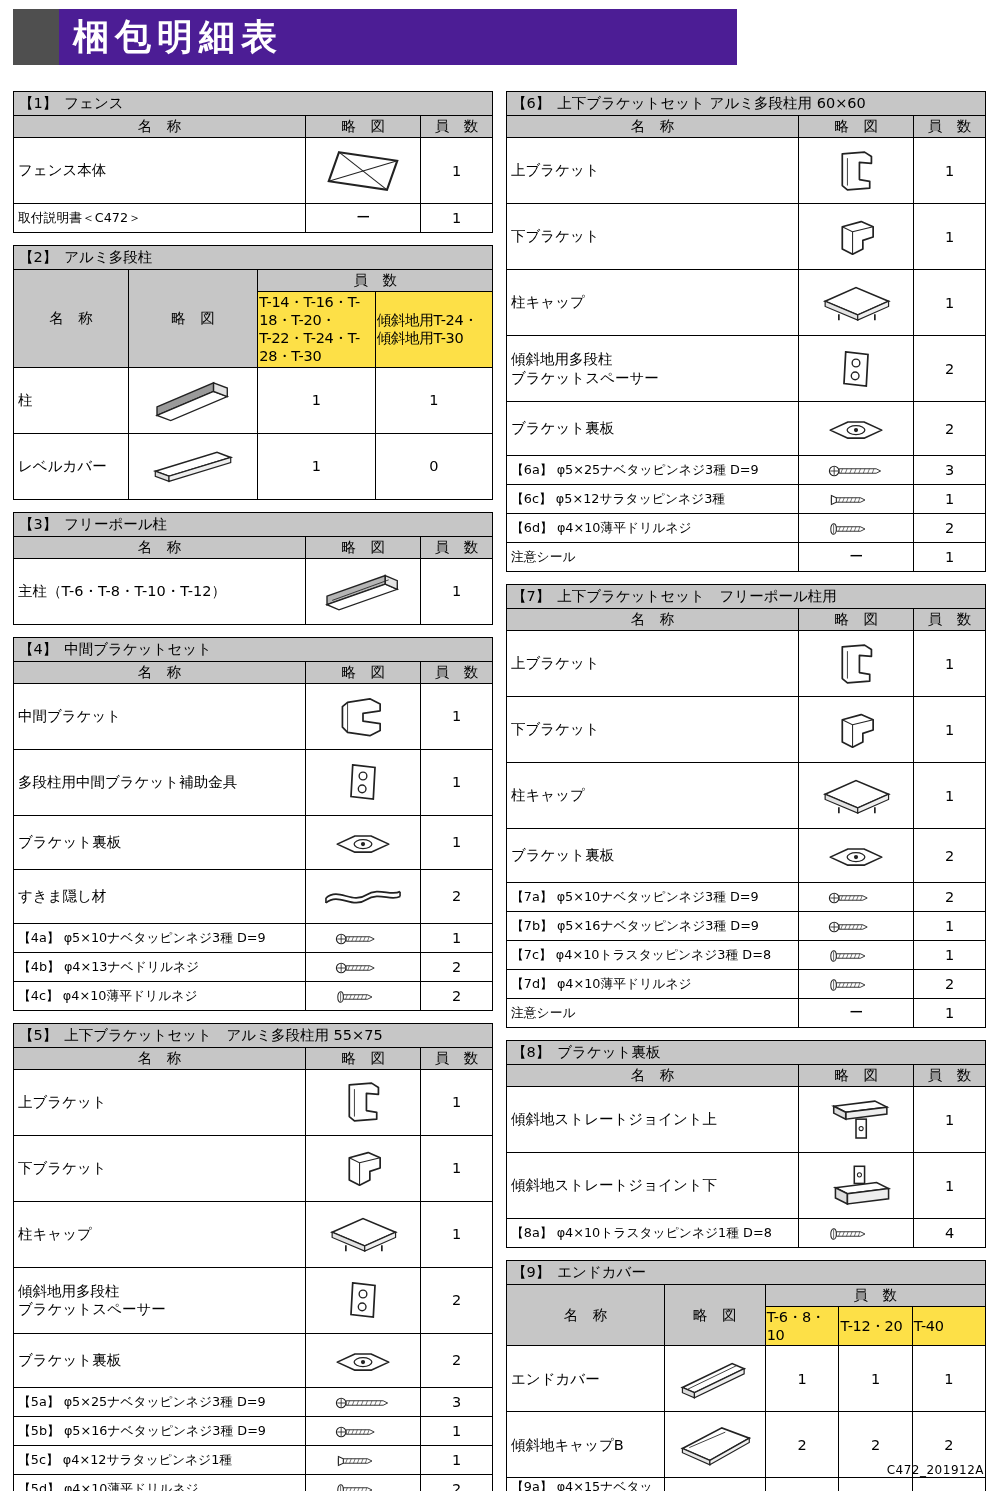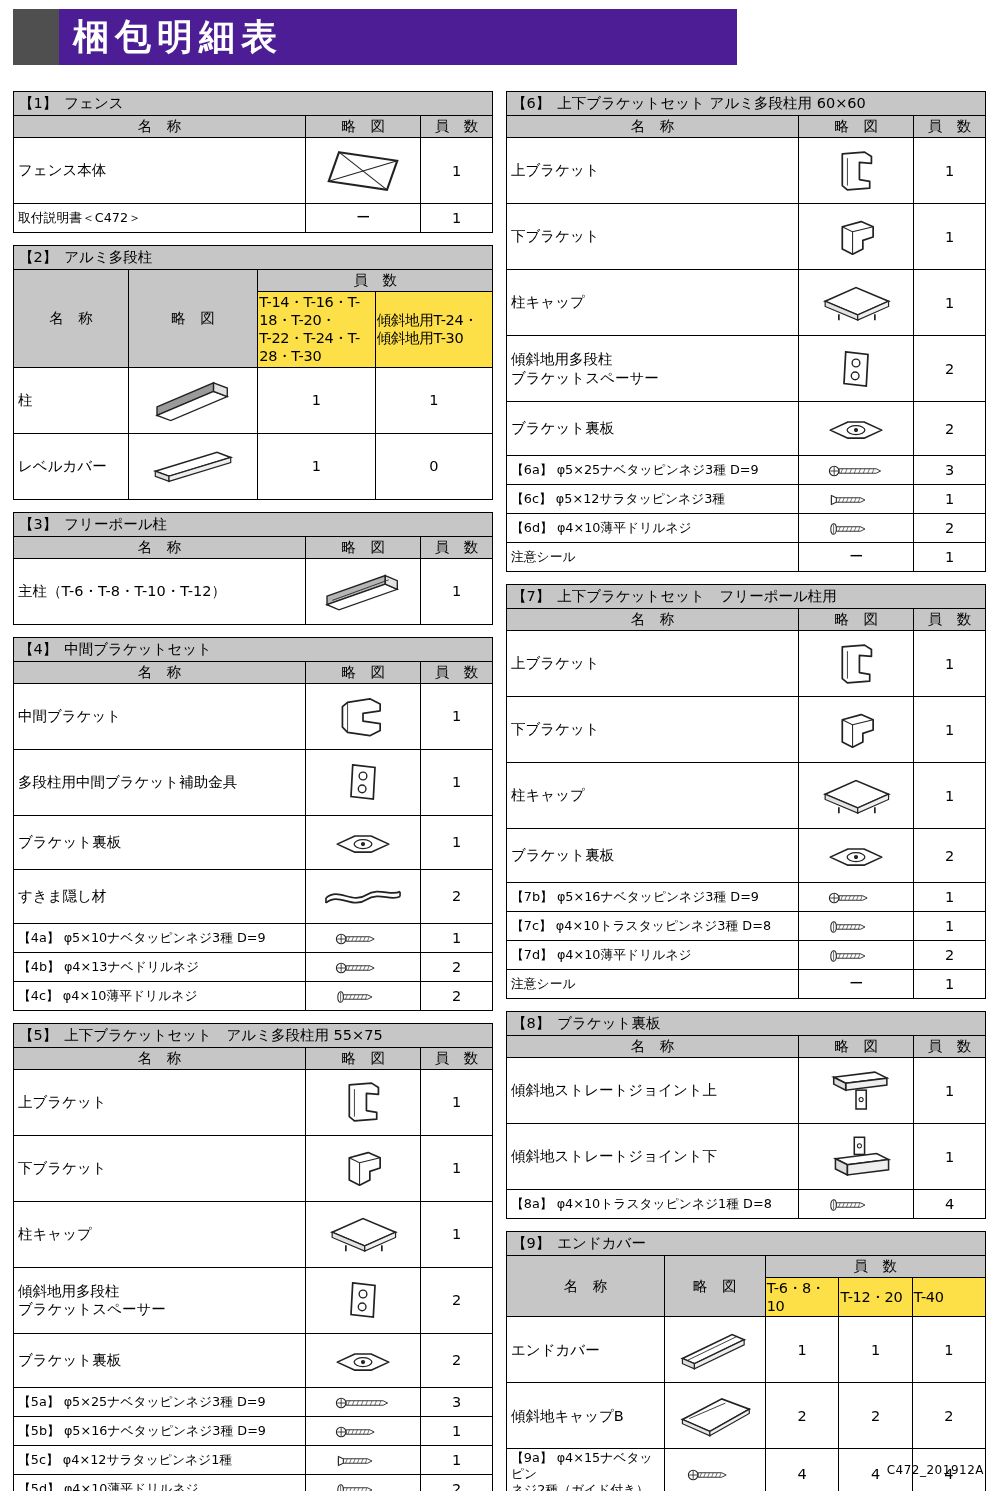--- a/index.html
+++ b/index.html
@@ -568,20 +568,27 @@
               <td class="qty-cell">1</td>
             </tr>
             <tr class="row-md">
               <td class="name-cell">ブラケット裏板</td>
               <td class="sketch-cell"><svg class="sketch sk-md" aria-hidden="true">
                   <use href="#sym-back-plate"></use>
                 </svg></td>
               <td class="qty-cell">2</td>
             </tr>
             <tr class="row-sm">
+              <td class="name-cell">【7a】 φ5×10ナベタッピンネジ3種 D=9</td>
+              <td class="sketch-cell"><svg class="sketch sk-sm" aria-hidden="true">
+                  <use href="#sym-screw-pan"></use>
+                </svg></td>
+              <td class="qty-cell">2</td>
+            </tr>
+            <tr class="row-sm">
               <td class="name-cell">【7b】 φ5×16ナベタッピンネジ3種 D=9</td>
               <td class="sketch-cell"><svg class="sketch sk-sm" aria-hidden="true">
                   <use href="#sym-screw-pan"></use>
                 </svg></td>
               <td class="qty-cell">1</td>
             </tr>
             <tr class="row-sm">
               <td class="name-cell">【7c】 φ4×10トラスタッピンネジ3種 D=8</td>
               <td class="sketch-cell"><svg class="sketch sk-sm" aria-hidden="true">
                   <use href="#sym-screw-truss"></use>

